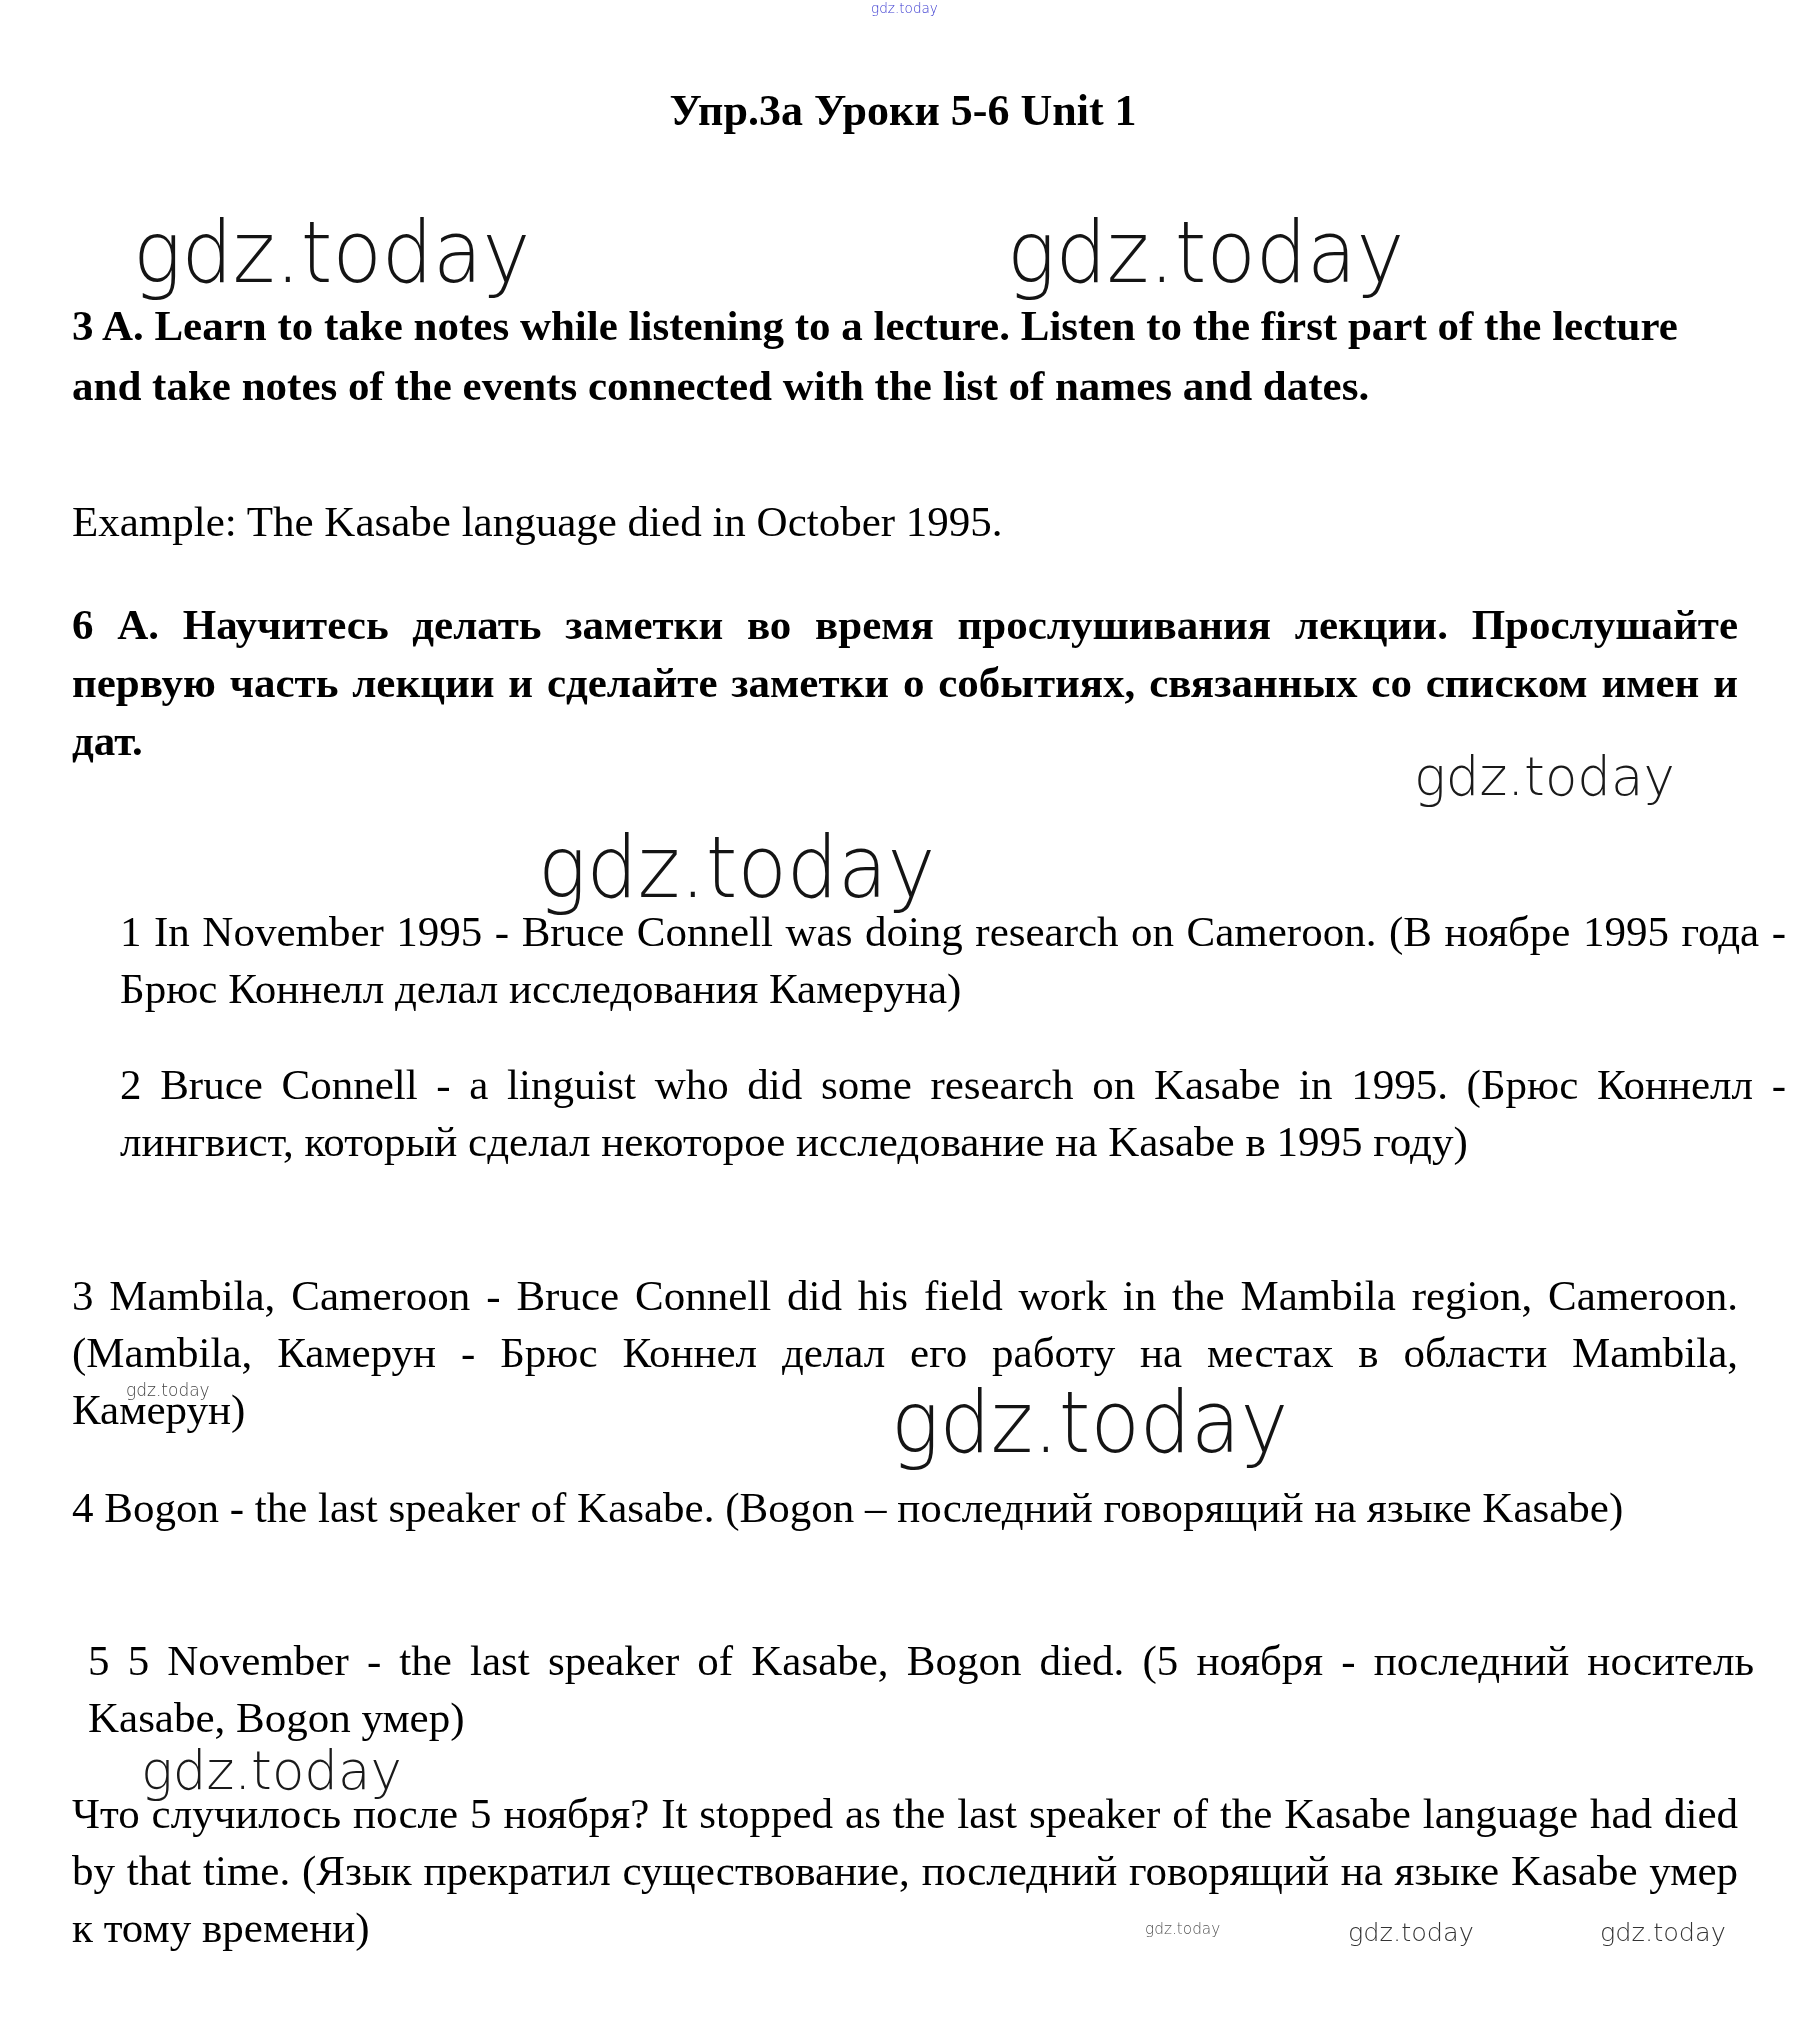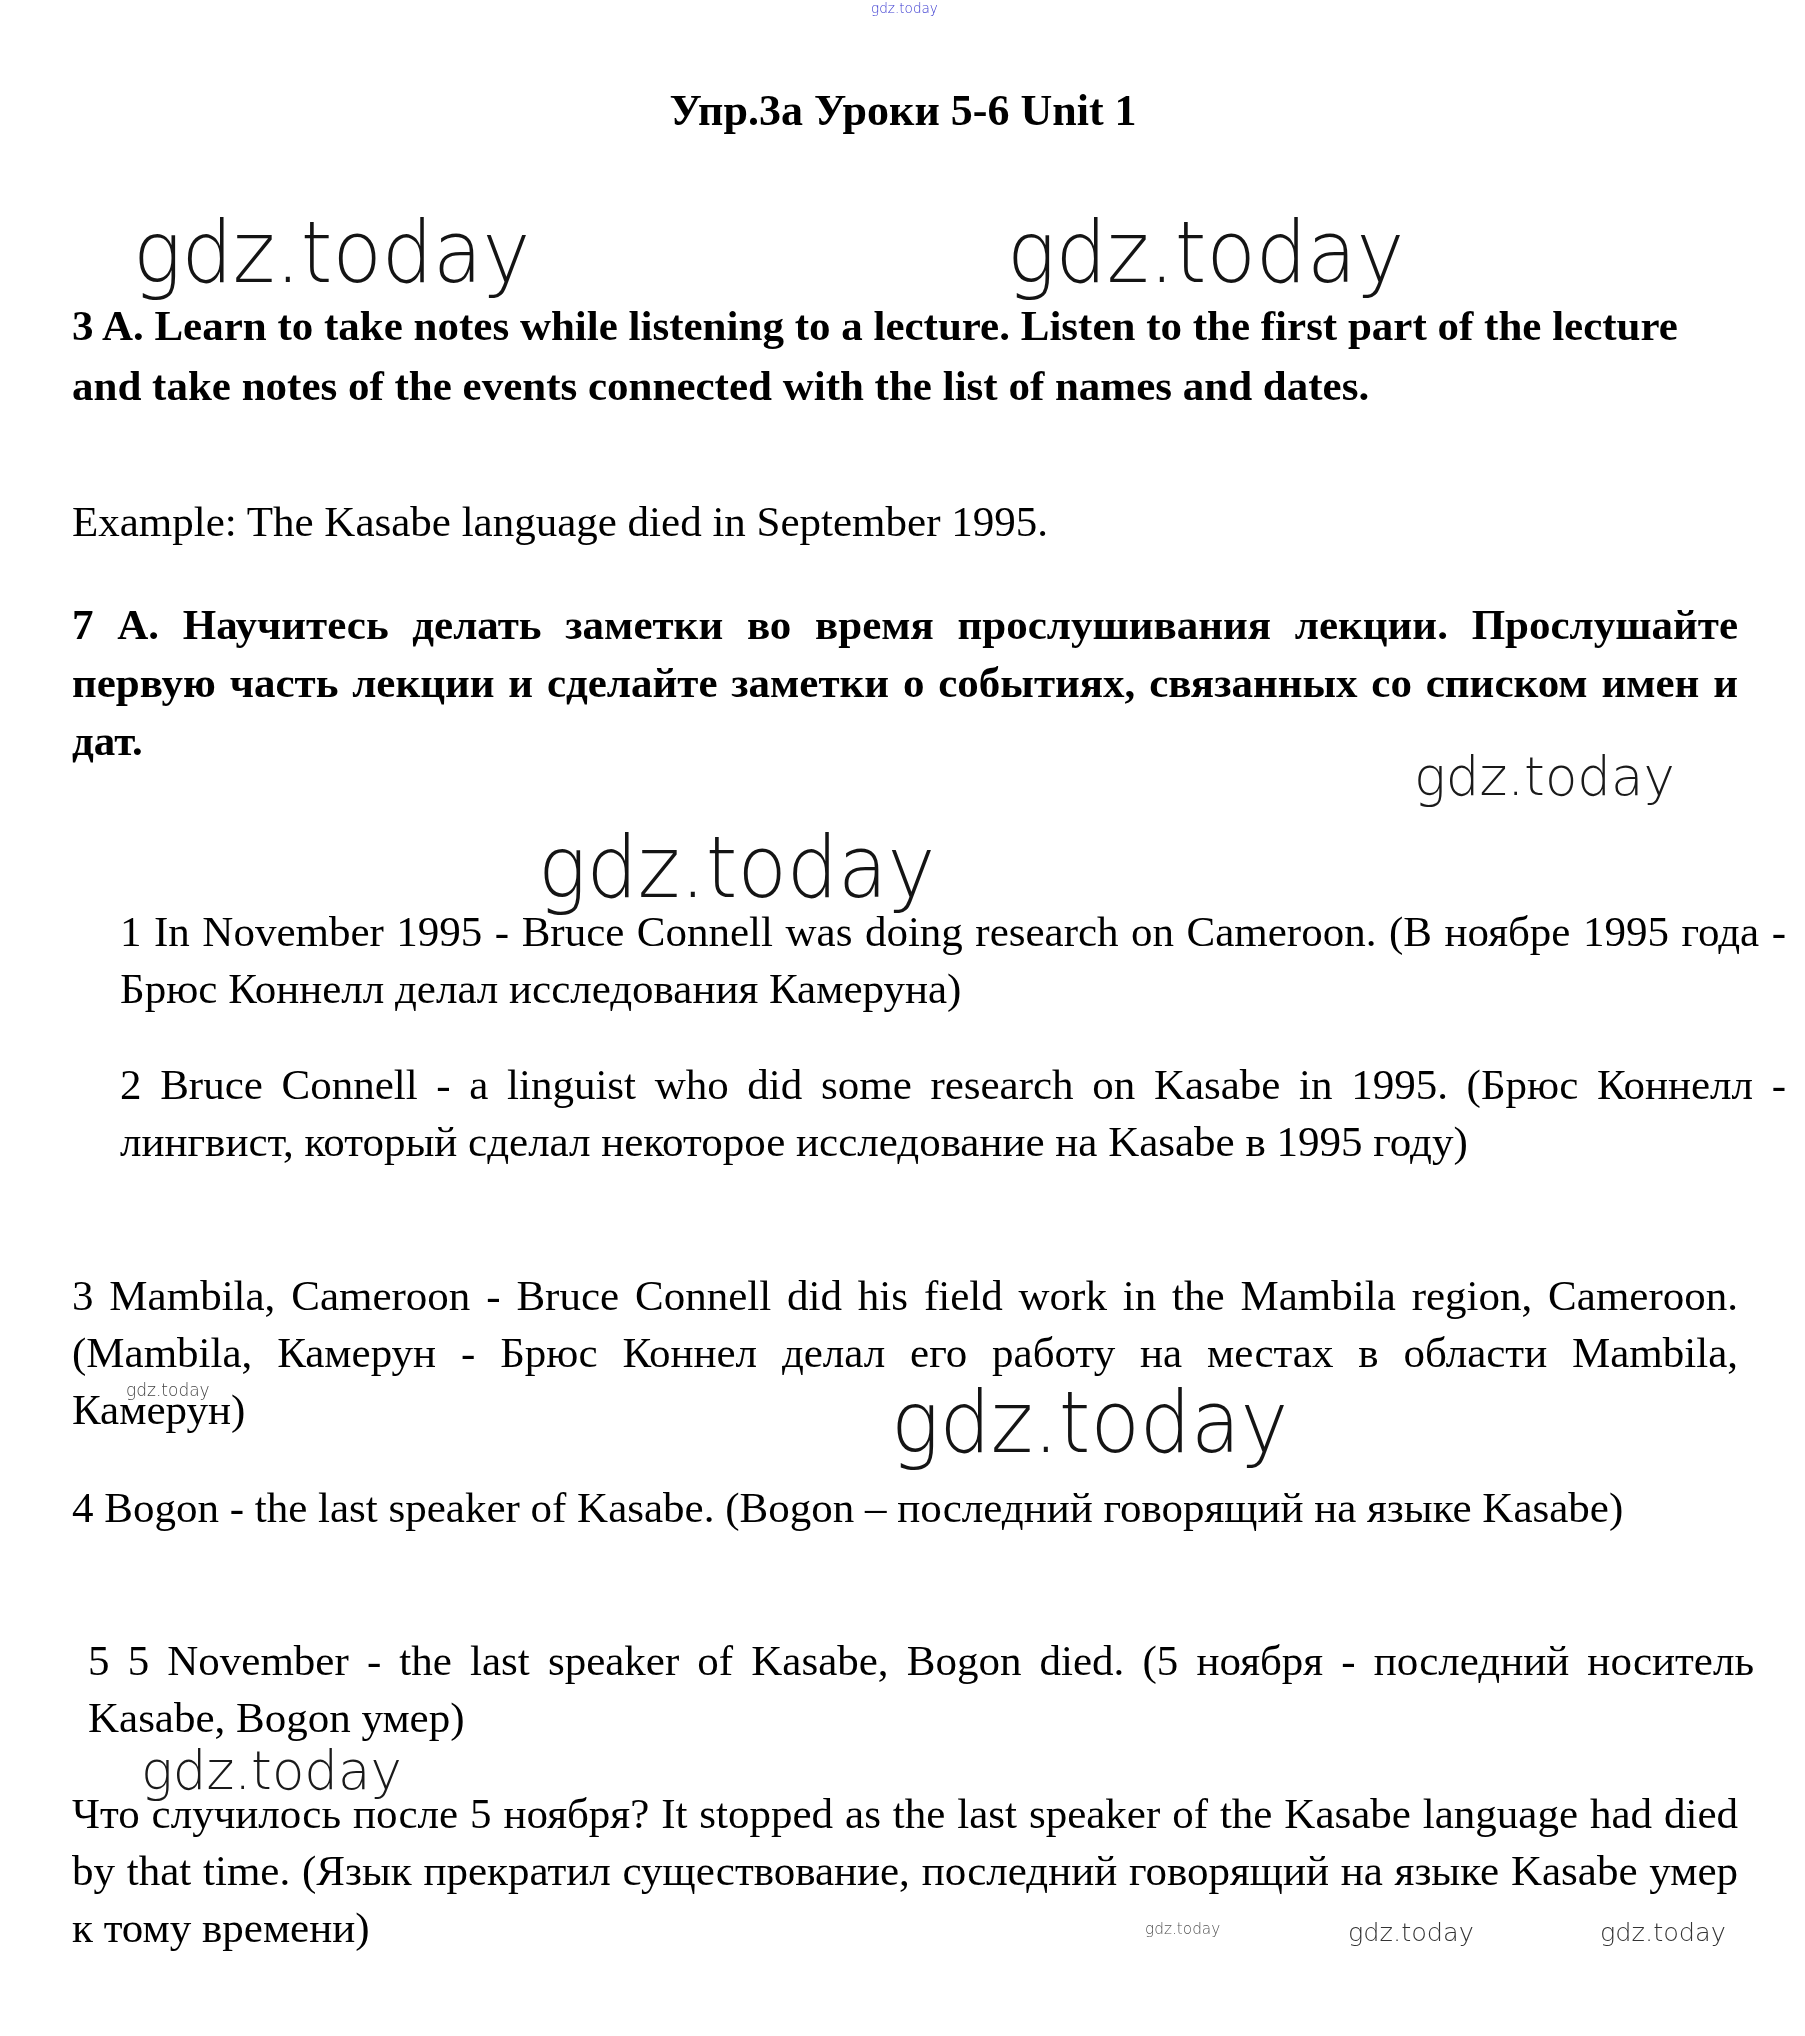--- a/index.html
+++ b/index.html
@@ -112,22 +112,22 @@
 <div class="wm wm-tiny" style="left:126px; top:1382px;">gdz.today</div>
 <div class="wm wm-big" style="left:891px; top:1380px;">gdz.today</div>
 <div class="wm wm-med" style="left:141px; top:1744px;">gdz.today</div>
 <div class="wm wm-xtiny" style="left:1145px; top:1922px;">gdz.today</div>
 <div class="wm wm-small" style="left:1348px; top:1920px;">gdz.today</div>
 <div class="wm wm-small" style="left:1600px; top:1920px;">gdz.today</div>
 
 <div class="title">Упр.3а Уроки 5-6 Unit 1</div>
 
 <div class="block task-en">3 A. Learn to take notes while listening to a lecture. Listen to the first part of the lecture and take notes of the events connected with the list of names and dates.</div>
-<div class="block example">Example: The Kasabe language died in September 1995.</div>
-<div class="block task-ru">7 А. Научитесь делать заметки во время прослушивания лекции. Прослушайте первую часть лекции и сделайте заметки о событиях, связанных со списком имен и дат.</div>
+<div class="block example">Example: The Kasabe language died in October 1995.</div>
+<div class="block task-ru">6 А. Научитесь делать заметки во время прослушивания лекции. Прослушайте первую часть лекции и сделайте заметки о событиях, связанных со списком имен и дат.</div>
 
 <div class="block answer a1">1 In November 1995 - Bruce Connell was doing research on Cameroon. (В ноябре 1995 года - Брюс Коннелл делал исследования Камеруна)</div>
 <div class="block answer a2">2 Bruce Connell - a linguist who did some research on Kasabe in 1995. (Брюс Коннелл - лингвист, который сделал некоторое исследование на Kasabe в 1995 году)</div>
 <div class="block answer a3">3 Mambila, Cameroon - Bruce Connell did his field work in the Mambila region, Cameroon. (Mambila, Камерун - Брюс Коннел делал его работу на местах в области Mambila, Камерун)</div>
 <div class="block answer a4">4 Bogon - the last speaker of Kasabe. (Bogon – последний говорящий на языке Kasabe)</div>
 <div class="block answer a5">5 5 November - the last speaker of Kasabe, Bogon died. (5 ноября - последний носитель Kasabe, Bogon умер)</div>
 <div class="block answer a6">Что случилось после 5 ноября? It stopped as the last speaker of the Kasabe language had died by that time. (Язык прекратил существование, последний говорящий на языке Kasabe умер к тому времени)</div>
 
 
 </body></html>

